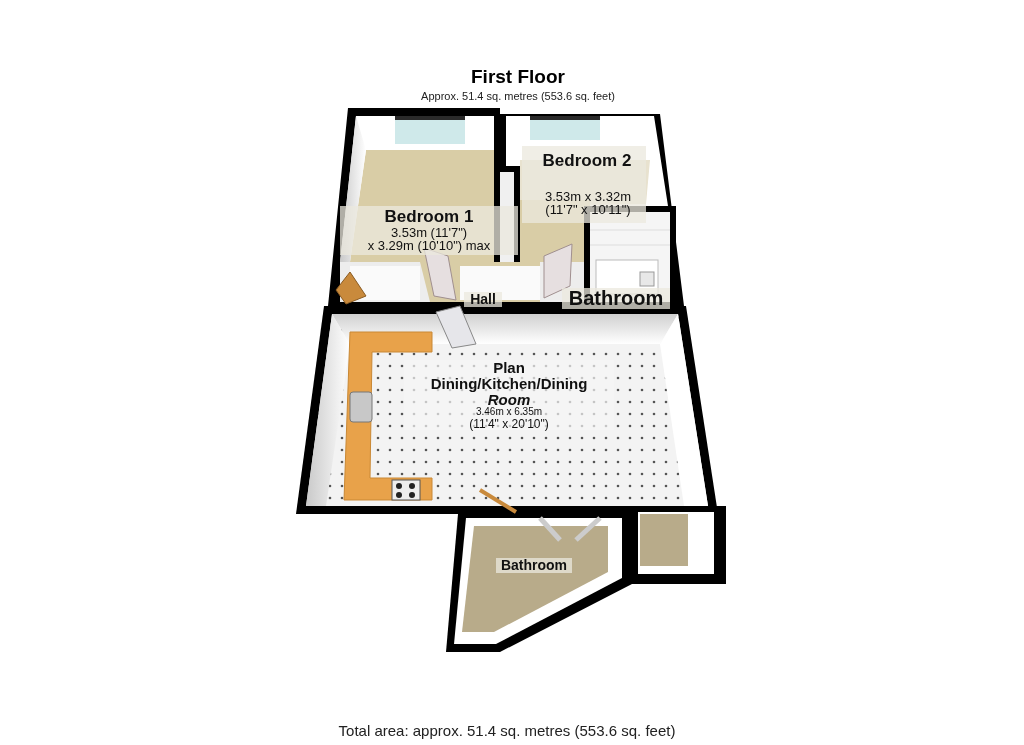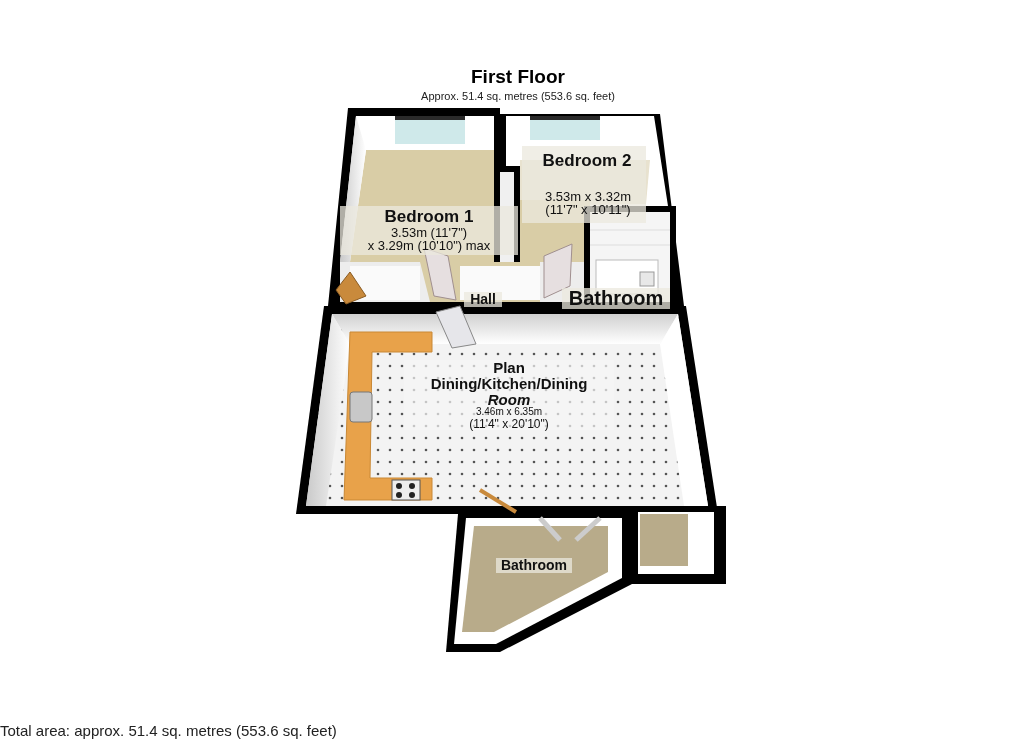--- a/index.html
+++ b/index.html
@@ -1,19 +1,19 @@
 <!DOCTYPE html>
 <html><head>
   <meta charset="utf-8">
   <style>
     html, body { margin: 0; padding: 0; background: #ffffff; }
     body { width: 1024px; height: 745px; position: relative; overflow: hidden; font-family: "Liberation Sans", sans-serif; color: #111; }
     .title { position: absolute; top: 66px; left: 0; width: 1036px; text-align: center; font-size: 19px; font-weight: bold; color: #000; }
     .subtitle { position: absolute; top: 90px; left: 0; width: 1036px; text-align: center; font-size: 11px; color: #222; }
-    .footer { position: absolute; top: 722px; left: 0; width: 1014px; text-align: left; font-size: 15px; color: #222; }
+    .footer { position: absolute; top: 722px; left: 0; width: 1014px; text-align: center; font-size: 15px; color: #222; }
     svg.plan { position: absolute; left: 0; top: 0; }
     .label { position: absolute; text-align: center; line-height: 1.05; color: #111; }
     .label .name { font-weight: bold; }
     .lblbox { background: rgba(235,232,222,0.75); }
   </style>
 </head>
 <body>
 
 <div class="title">First Floor</div>
 <div class="subtitle">Approx. 51.4 sq. metres (553.6 sq. feet)</div>

